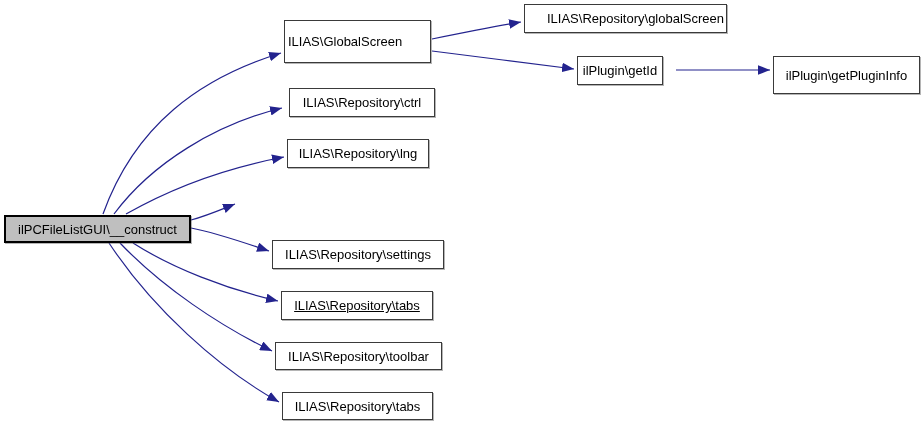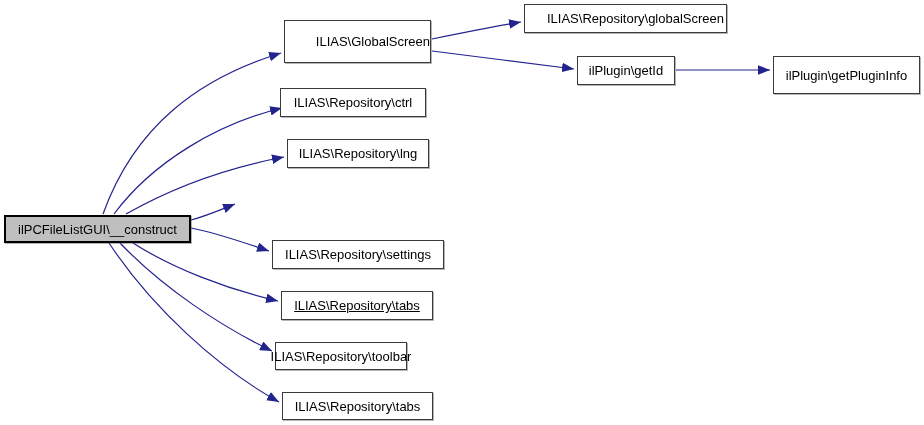--- a/index.html
+++ b/index.html
@@ -48,21 +48,21 @@
     align-items:center;
     text-align:center;
     white-space:nowrap;
     cursor:pointer;
   }
   .node--highlight{
     background:var(--hl-fill);
     border:2px solid var(--hl-border);
   }
   .node--multiline{
-    align-items:flex-end;
+    align-items:flex-start;
     padding-left:3px;
     text-align:left;
   }
 </style>
 </head>
 <body>
 
 <div class="graph">
 
   <svg class="edge-layer" viewBox="0 0 924 425" xmlns="http://www.w3.org/2000/svg">
@@ -85,50 +85,50 @@
   </svg>
 
   <div class="node node--highlight" style="left:4px;top:215px;width:187px;height:28px;">
     <span>ilPCFileListGUI\__construct</span>
   </div>
 
   <div class="node node--multiline" style="left:284px;top:20px;width:147px;height:43px;">
     <span>ILIAS\GlobalScreen</span>
   </div>
 
-  <div class="node" style="left:280px;top:88px;width:146px;height:29px;">
+  <div class="node" style="left:289px;top:88px;width:146px;height:29px;">
     <span>ILIAS\Repository\ctrl</span>
   </div>
 
   <div class="node" style="left:287px;top:139px;width:142px;height:29px;">
     <span>ILIAS\Repository\lng</span>
   </div>
 
 
   <div class="node" style="left:272px;top:240px;width:172px;height:29px;">
     <span>ILIAS\Repository\settings</span>
   </div>
 
   <div class="node" style="left:281px;top:291px;width:152px;height:29px;text-decoration:underline;">
     <span>ILIAS\Repository\tabs</span>
   </div>
 
-  <div class="node" style="left:275px;top:342px;width:132px;height:28px;">
+  <div class="node" style="left:275px;top:342px;width:167px;height:28px;">
     <span>ILIAS\Repository\toolbar</span>
   </div>
 
   <div class="node" style="left:282px;top:392px;width:151px;height:28px;">
     <span>ILIAS\Repository\tabs</span>
   </div>
 
   <div class="node" style="left:524px;top:4px;width:203px;height:29px;padding-left:20px;">
     <span>ILIAS\Repository\globalScreen</span>
   </div>
 
-  <div class="node" style="left:577px;top:56px;width:98px;height:29px;">
+  <div class="node" style="left:577px;top:56px;width:86px;height:29px;">
     <span>ilPlugin\getId</span>
   </div>
 
   <div class="node" style="left:773px;top:56px;width:147px;height:38px;">
     <span>ilPlugin\getPluginInfo</span>
   </div>
 
 </div>
 
 </body></html>

